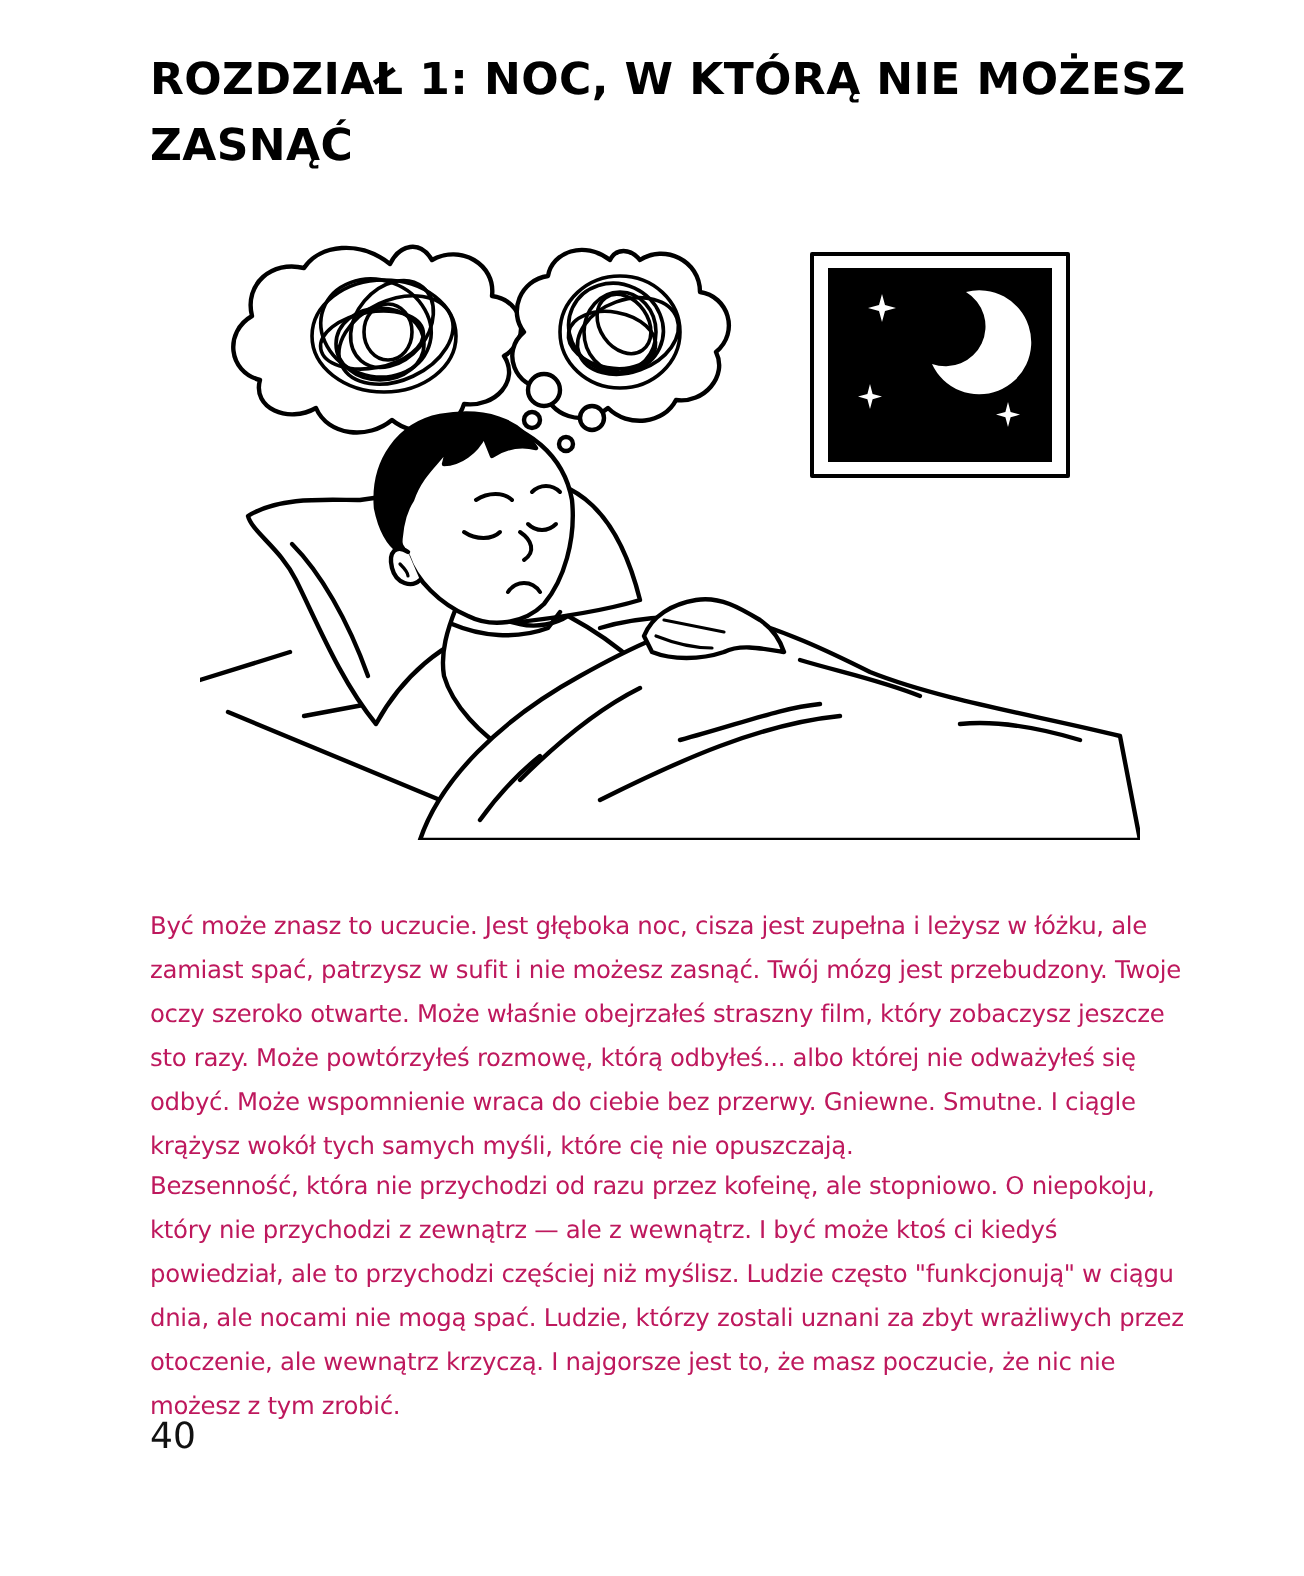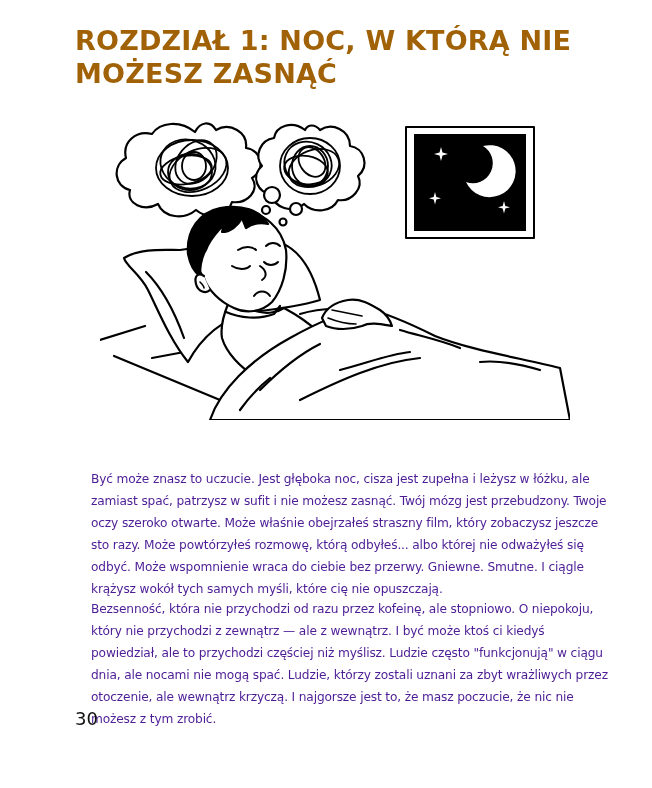--- a/index.html
+++ b/index.html
@@ -1,27 +1,27 @@
 <!DOCTYPE html>
 <html><head>
   <meta charset="utf-8">
   <style>
     html, body { margin: 0; padding: 0; background: #ffffff; }
     body { width: 652px; height: 788px; position: relative; overflow: hidden; color: #111; }
     .page { position: absolute; left: 0; top: 0; width: 652px; height: 788px; background: #fff; }
     .title {
       position: absolute; left: 75px; top: 24px; width: 520px;
       font-family: "DejaVu Sans", sans-serif; font-weight: bold;
-      font-size: 27px; line-height: 33px; letter-spacing: 0.2px; color: #a16207; margin: 0;
+      font-size: 22px; line-height: 33px; letter-spacing: 0.2px; color: #000000; margin: 0;
     }
     .illustration { position: absolute; left: 100px; top: 100px; width: 470px; height: 320px; }
     .body-text {
       position: absolute; left: 75px; width: 520px;
       font-family: "DejaVu Sans", sans-serif; font-size: 12.2px; line-height: 22px;
-      color: #4c1d95; margin: 16px; letter-spacing: -0.15px;
+      color: #be185d; margin: 0; letter-spacing: -0.15px;
     }
     .p1 { top: 452px; }
     .p2 { top: 582px; }
     .page-number {
       position: absolute; left: 75px; top: 708px;
       font-family: "DejaVu Sans", sans-serif; font-size: 18px; color: #111;
     }
   </style>
 </head>
 <body>
@@ -116,14 +116,14 @@
       <path d="M240,270 C270,262 290,254 310,252"></path>
       <path d="M140,310 C150,296 160,286 170,278"></path>
       <path d="M300,230 C320,236 340,240 360,248"></path>
       <path d="M380,262 C400,260 420,264 440,270"></path>
     </g>
   </svg>
 
   <p class="body-text p1">Być może znasz to uczucie. Jest głęboka noc, cisza jest zupełna i leżysz w łóżku, ale zamiast spać, patrzysz w sufit i nie możesz zasnąć. Twój mózg jest przebudzony. Twoje oczy szeroko otwarte. Może właśnie obejrzałeś straszny film, który zobaczysz jeszcze sto razy. Może powtórzyłeś rozmowę, którą odbyłeś... albo której nie odważyłeś się odbyć. Może wspomnienie wraca do ciebie bez przerwy. Gniewne. Smutne. I ciągle krążysz wokół tych samych myśli, które cię nie opuszczają.</p>
   <p class="body-text p2">Bezsenność, która nie przychodzi od razu przez kofeinę, ale stopniowo. O niepokoju, który nie przychodzi z zewnątrz — ale z wewnątrz. I być może ktoś ci kiedyś powiedział, ale to przychodzi częściej niż myślisz. Ludzie często "funkcjonują" w ciągu dnia, ale nocami nie mogą spać. Ludzie, którzy zostali uznani za zbyt wrażliwych przez otoczenie, ale wewnątrz krzyczą. I najgorsze jest to, że masz poczucie, że nic nie możesz z tym zrobić.</p>
 
-  <div class="page-number">30</div>
+  <div class="page-number">40</div>
 </div>
 
 </body></html>

